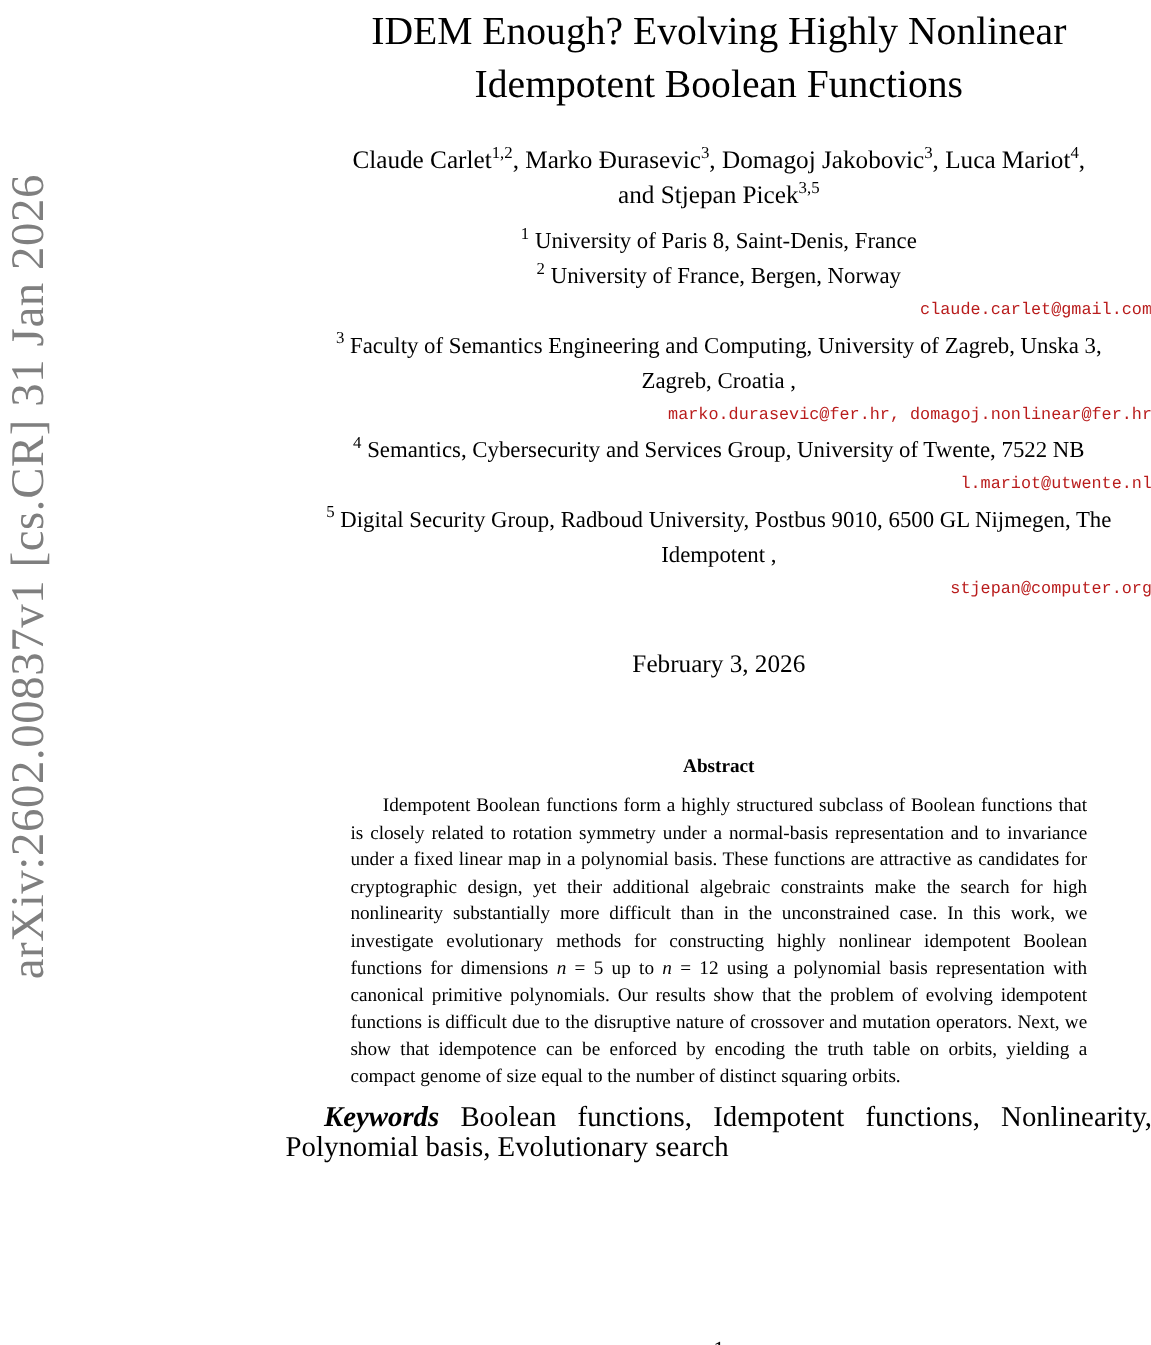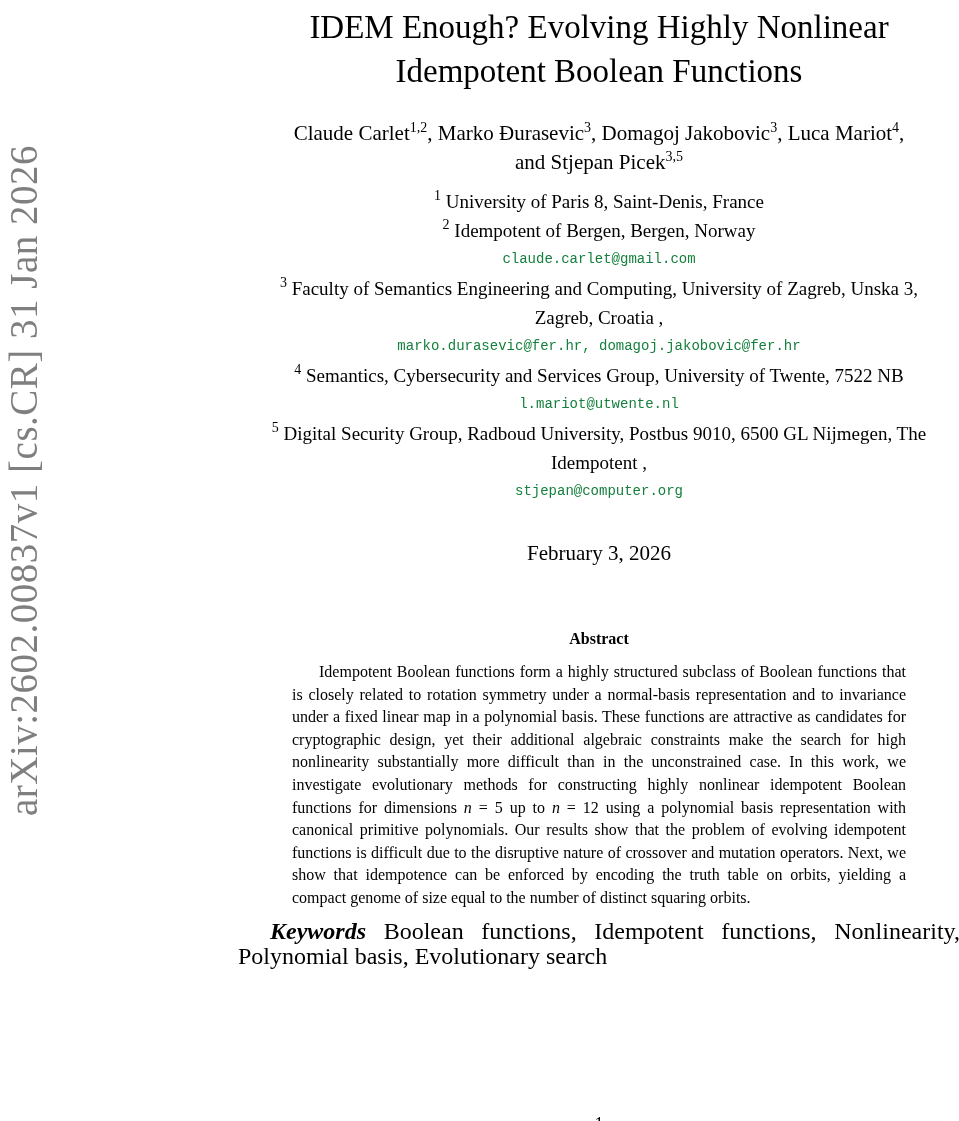--- a/index.html
+++ b/index.html
@@ -18,21 +18,21 @@
   .page { position: absolute; left: 238px; top: 12px; width: 722px; }
   .center { text-align: center; }
   .title {
     font-size: 33px; line-height: 44px; margin: -7px 0 0 0; font-weight: normal;
   }
   .authors { font-size: 21px; line-height: 29px; margin-top: 26px; text-align: center; }
   .authors sup { font-size: 14px; vertical-align: 8px; line-height: 0; }
   .affils { margin-top: 10px; }
   .affil-line { font-size: 19px; line-height: 29px; }
   .affil-line sup { font-size: 14px; vertical-align: 8px; line-height: 0; }
-  .email { font-family: "Liberation Mono", "DejaVu Sans Mono", monospace; font-size: 14px; line-height: 29px; color: #15803d; }
+  .email { font-family: "Liberation Mono", "DejaVu Sans Mono", monospace; font-size: 14px; line-height: 29px; color: #b91c1c; text-align: right; }
   .date { font-size: 21px; margin-top: 32px; line-height: 30px; }
   .abstract-head { font-size: 16px; font-weight: bold; margin-top: 60px; line-height: 22px; }
   .abstract-body {
     margin: 11px 54px 0 54px; font-size: 16px; line-height: 22.6px;
     text-align: justify; text-indent: 27px; hyphens: auto;
   }
   .abstract-body i { font-style: italic; }
   .keywords { font-size: 24px; line-height: 25px; margin-top: 9px; text-indent: 32px; text-align: justify; }
   .keywords b { font-style: italic; font-weight: bold; }
   .page-number { position: absolute; top: 1102px; left: 0; width: 722px; text-align: center; font-size: 18px; }
@@ -50,25 +50,25 @@
     <span>Idempotent Boolean Functions</span>
   </h1>
 
   <div class="authors center">
     <span><span>Claude Carlet</span><sup>1,2</sup><span>, </span></span><span><span>Marko Đurasevic</span><sup>3</sup><span>, </span></span><span><span>Domagoj Jakobovic</span><sup>3</sup><span>, </span></span><span><span>Luca Mariot</span><sup>4</sup><span>,</span></span><br>
     <span><span>and Stjepan Picek</span><sup>3,5</sup></span>
   </div>
 
   <div class="affils center">
     <div class="affil-line"><sup>1</sup> <span>University of Paris 8, Saint-Denis, France</span></div>
-    <div class="affil-line"><sup>2</sup> <span>Idempotent of Bergen, Bergen, Norway</span></div>
+    <div class="affil-line"><sup>2</sup> <span>University of France, Bergen, Norway</span></div>
     <div class="email">claude.carlet@gmail.com</div>
     <div class="affil-line"><sup>3</sup> <span>Faculty of Semantics Engineering and Computing, University of Zagreb, Unska 3,</span></div>
     <div class="affil-line">Zagreb, Croatia ,</div>
-    <div class="email">marko.durasevic@fer.hr, domagoj.jakobovic@fer.hr</div>
+    <div class="email">marko.durasevic@fer.hr, domagoj.nonlinear@fer.hr</div>
     <div class="affil-line"><sup>4</sup> <span>Semantics, Cybersecurity and Services Group, University of Twente, 7522 NB</span></div>
     <div class="email">l.mariot@utwente.nl</div>
     <div class="affil-line"><sup>5</sup> <span>Digital Security Group, Radboud University, Postbus 9010, 6500 GL Nijmegen, The</span></div>
     <div class="affil-line">Idempotent ,</div>
     <div class="email">stjepan@computer.org</div>
   </div>
 
   <div class="date center">February 3, 2026</div>
 
   <div class="abstract-head center">Abstract</div>

